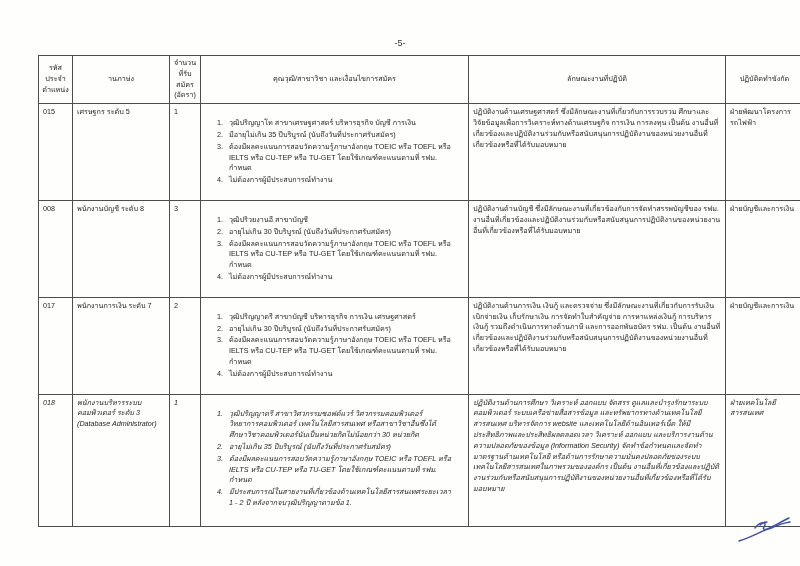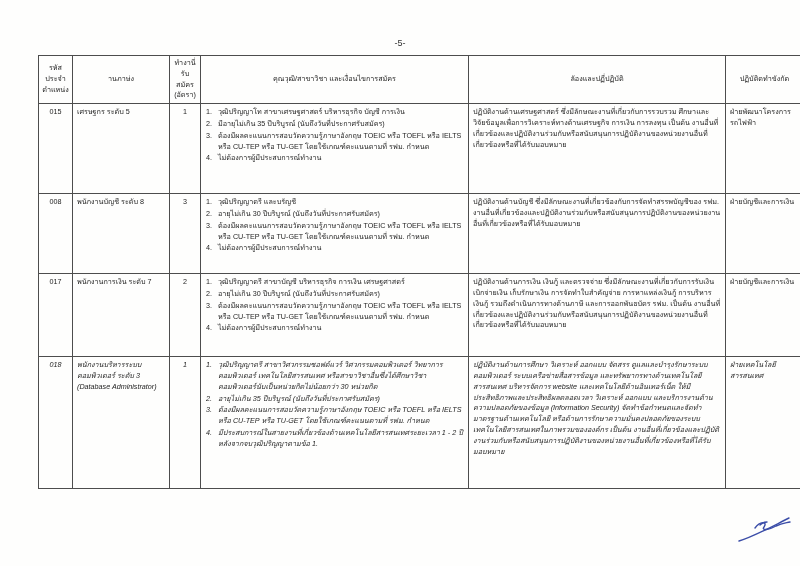--- a/index.html
+++ b/index.html
@@ -47,24 +47,23 @@
   }
   table.positions th {
     font-weight: normal;
     text-align: center;
     vertical-align: middle;
     padding: 2px 2px;
     height: 34px;
     color: #222;
   }
   td.cell-code, td.cell-open {
-    text-align: center;
   }
   ol.quals {
-    margin: 0; padding: 0 0 0 1px;
+    margin: 11px; padding: 0 0 0 1px;
     list-style: none;
     counter-reset: q;
   }
   ol.quals li {
     counter-increment: q;
     display: flex;
     gap: 3px;
     margin-bottom: 1px;
   }
   ol.quals li::before {
@@ -91,23 +90,23 @@
         <col class="c-position">
         <col class="c-open">
       <col class="c-qual">
         <col class="c-duties">
         <col class="c-dept">
     </colgroup>
     <thead>
       <tr>
         <th>รหัสประจำตำแหน่ง</th>
         <th>านภาษ่ง</th>
-        <th>ทำงานี่รับสมัคร (อัตรา)</th>
+        <th>จำนวนที่รับสมัคร (อัตรา)</th>
         <th>คุณวุฒิ/สาขาวิชา และเงื่อนไขการสมัคร</th>
-        <th>ลัองและปฏี่ปฏิบัติ</th>
+        <th>ลักษณะงานที่ปฏิบัติ</th>
         <th>ปฏิบัติดทำขังกัด</th>
       </tr>
     </thead>
     <tbody>
 
       <tr style="height:90px;">
         <td class="cell-code">015</td>
         <td>เศรษฐกร ระดับ 5</td>
         <td class="cell-open">1</td>
         <td>
@@ -121,21 +120,21 @@
         <td>ปฏิบัติงานด้านเศรษฐศาสตร์ ซึ่งมีลักษณะงานที่เกี่ยวกับการรวบรวม ศึกษาและวิจัยข้อมูลเพื่อการวิเคราะห์ทางด้านเศรษฐกิจ การเงิน การลงทุน เป็นต้น งานอื่นที่เกี่ยวข้องและปฏิบัติงานร่วมกับหรือสนับสนุนการปฏิบัติงานของหน่วยงานอื่นที่เกี่ยวข้องหรือที่ได้รับมอบหมาย</td>
         <td>ฝ่ายพัฒนาโครงการรถไฟฟ้า</td>
       </tr>
 
       <tr style="height:80px;">
         <td class="cell-code">008</td>
         <td>พนักงานบัญชี ระดับ 8</td>
         <td class="cell-open">3</td>
         <td>
           <ol class="quals">
-            <li>วุฒิปริญญาตรี และบรัญชี</li>
+            <li>วุฒิปริวยงานอี สาขาบัญชี</li>
             <li>อายุไม่เกิน 30 ปีบริบูรณ์ (นับถึงวันที่ประกาศรับสมัคร)</li>
             <li>ต้องมีผลคะแนนการสอบวัดความรู้ภาษาอังกฤษ TOEIC หรือ TOEFL หรือ IELTS หรือ CU-TEP หรือ TU-GET โดยใช้เกณฑ์คะแนนตามที่ รฟม. กำหนด</li>
             <li>ไม่ต้องการผู้มีประสบการณ์ทำงาน</li>
           </ol>
         </td>
         <td>ปฏิบัติงานด้านบัญชี ซึ่งมีลักษณะงานที่เกี่ยวข้องกับการจัดทำสรรพบัญชีของ รฟม. งานอื่นที่เกี่ยวข้องและปฏิบัติงานร่วมกับหรือสนับสนุนการปฏิบัติงานของหน่วยงานอื่นที่เกี่ยวข้องหรือที่ได้รับมอบหมาย</td>
         <td>ฝ่ายบัญชีและการเงิน</td>
       </tr>
 
       <tr style="height:83px;">

